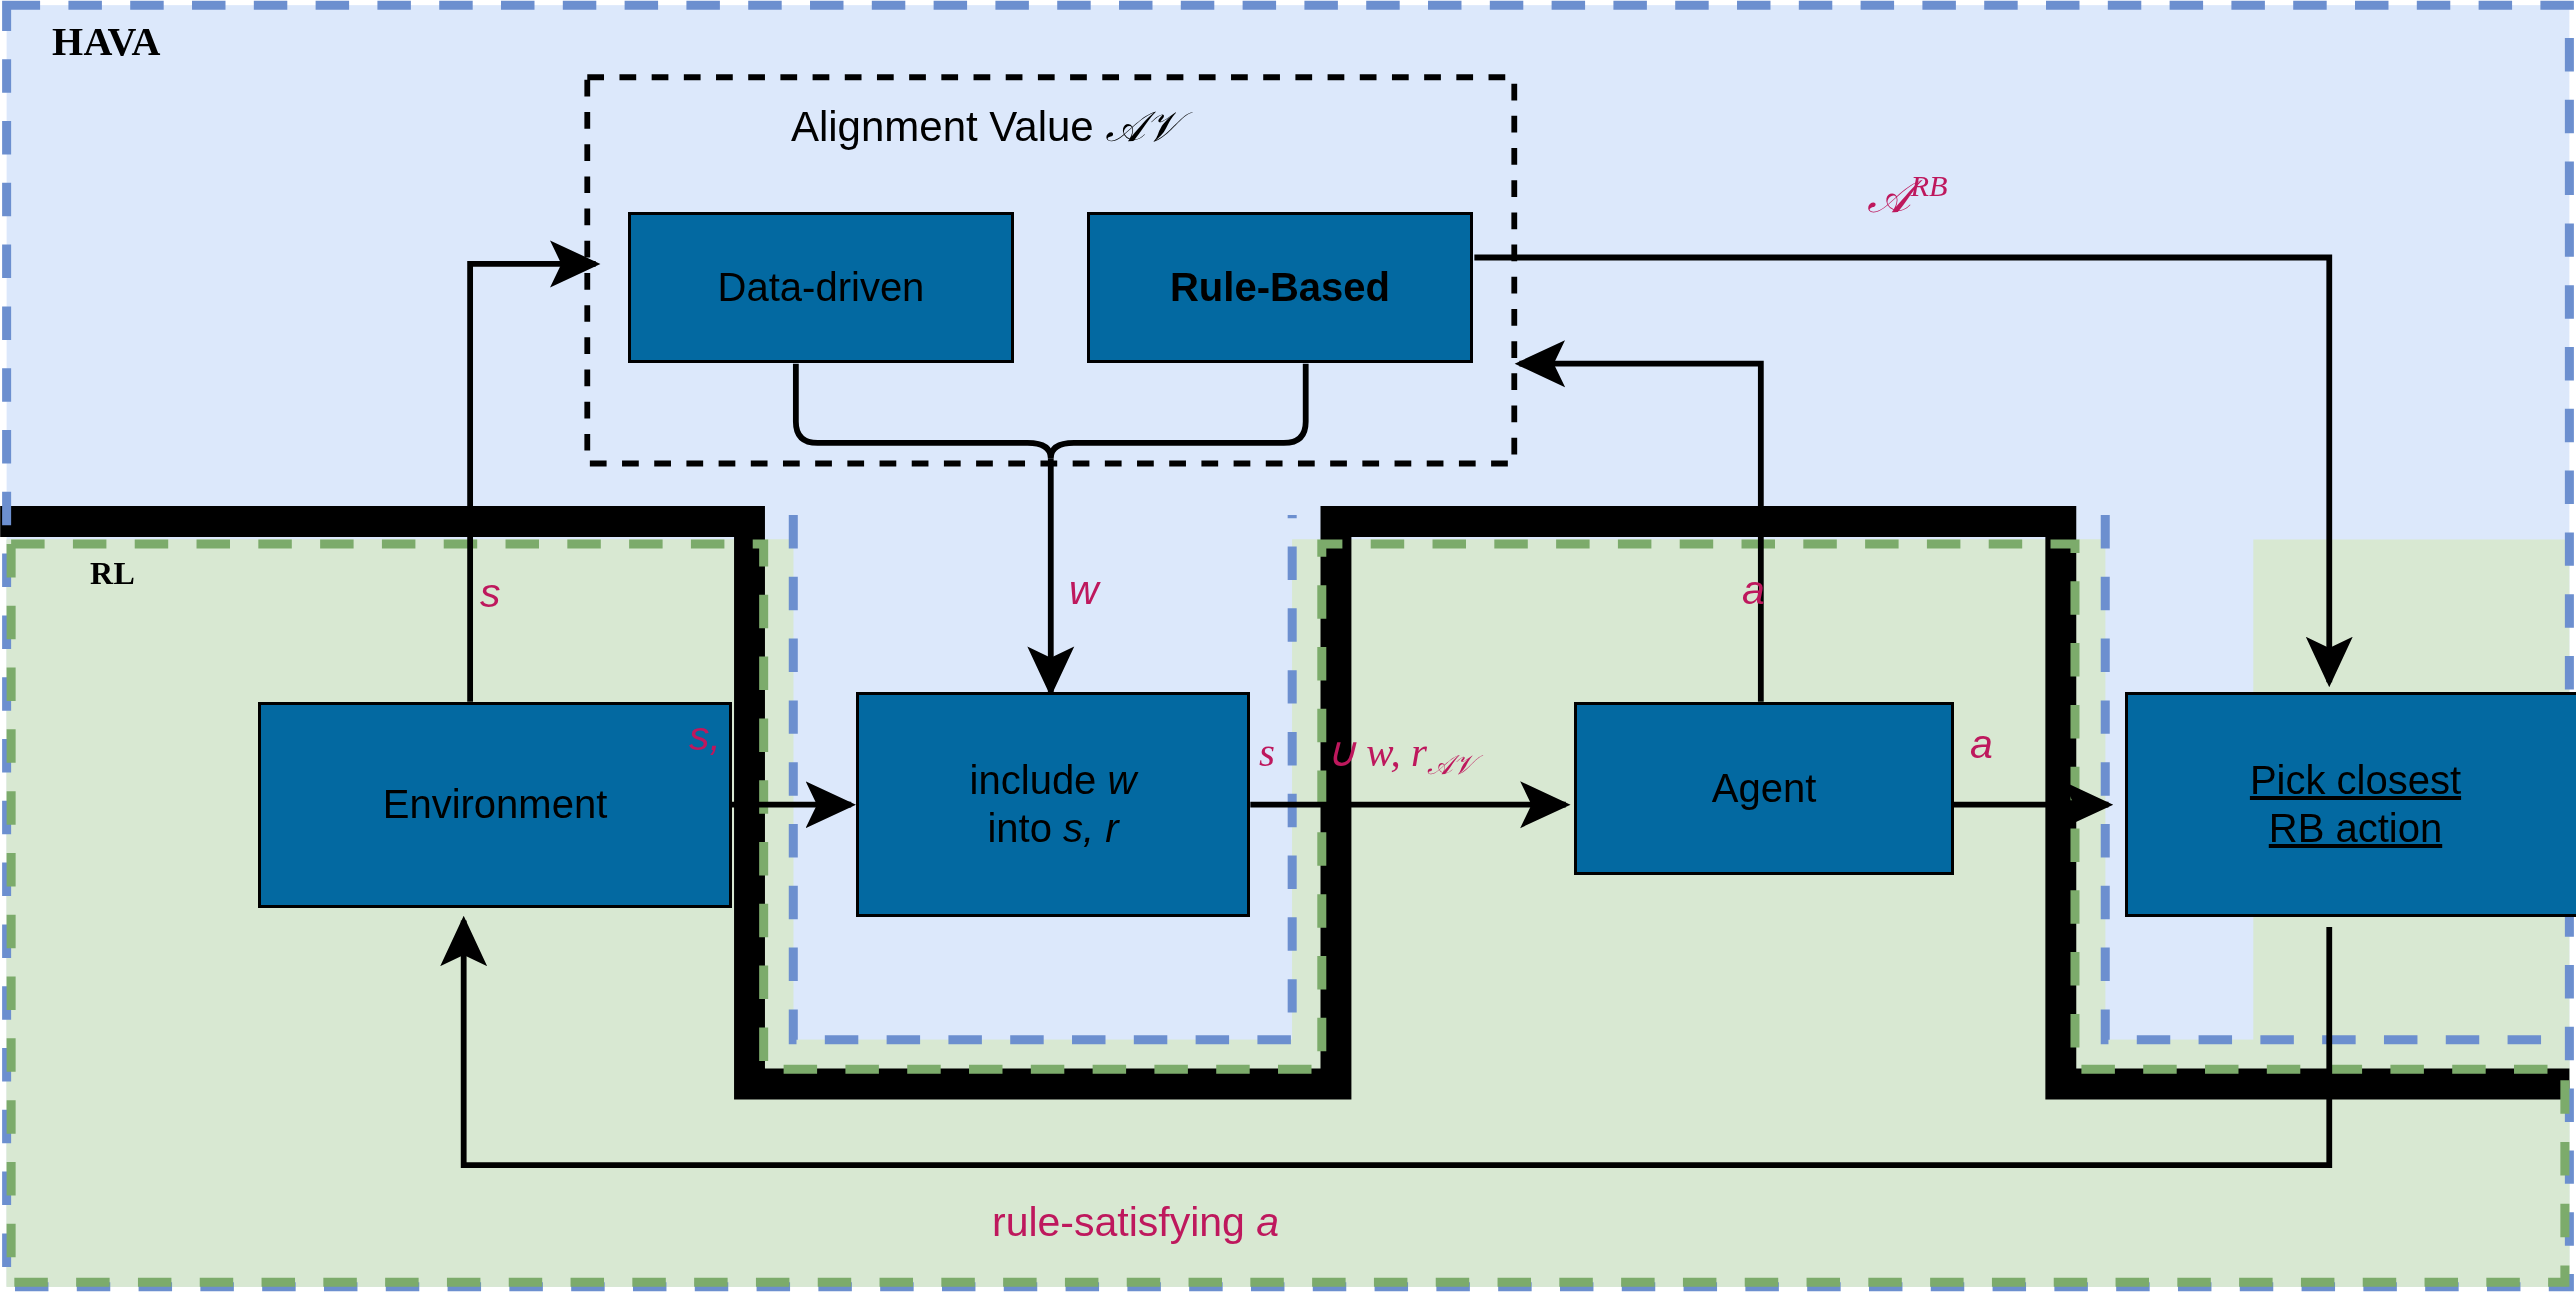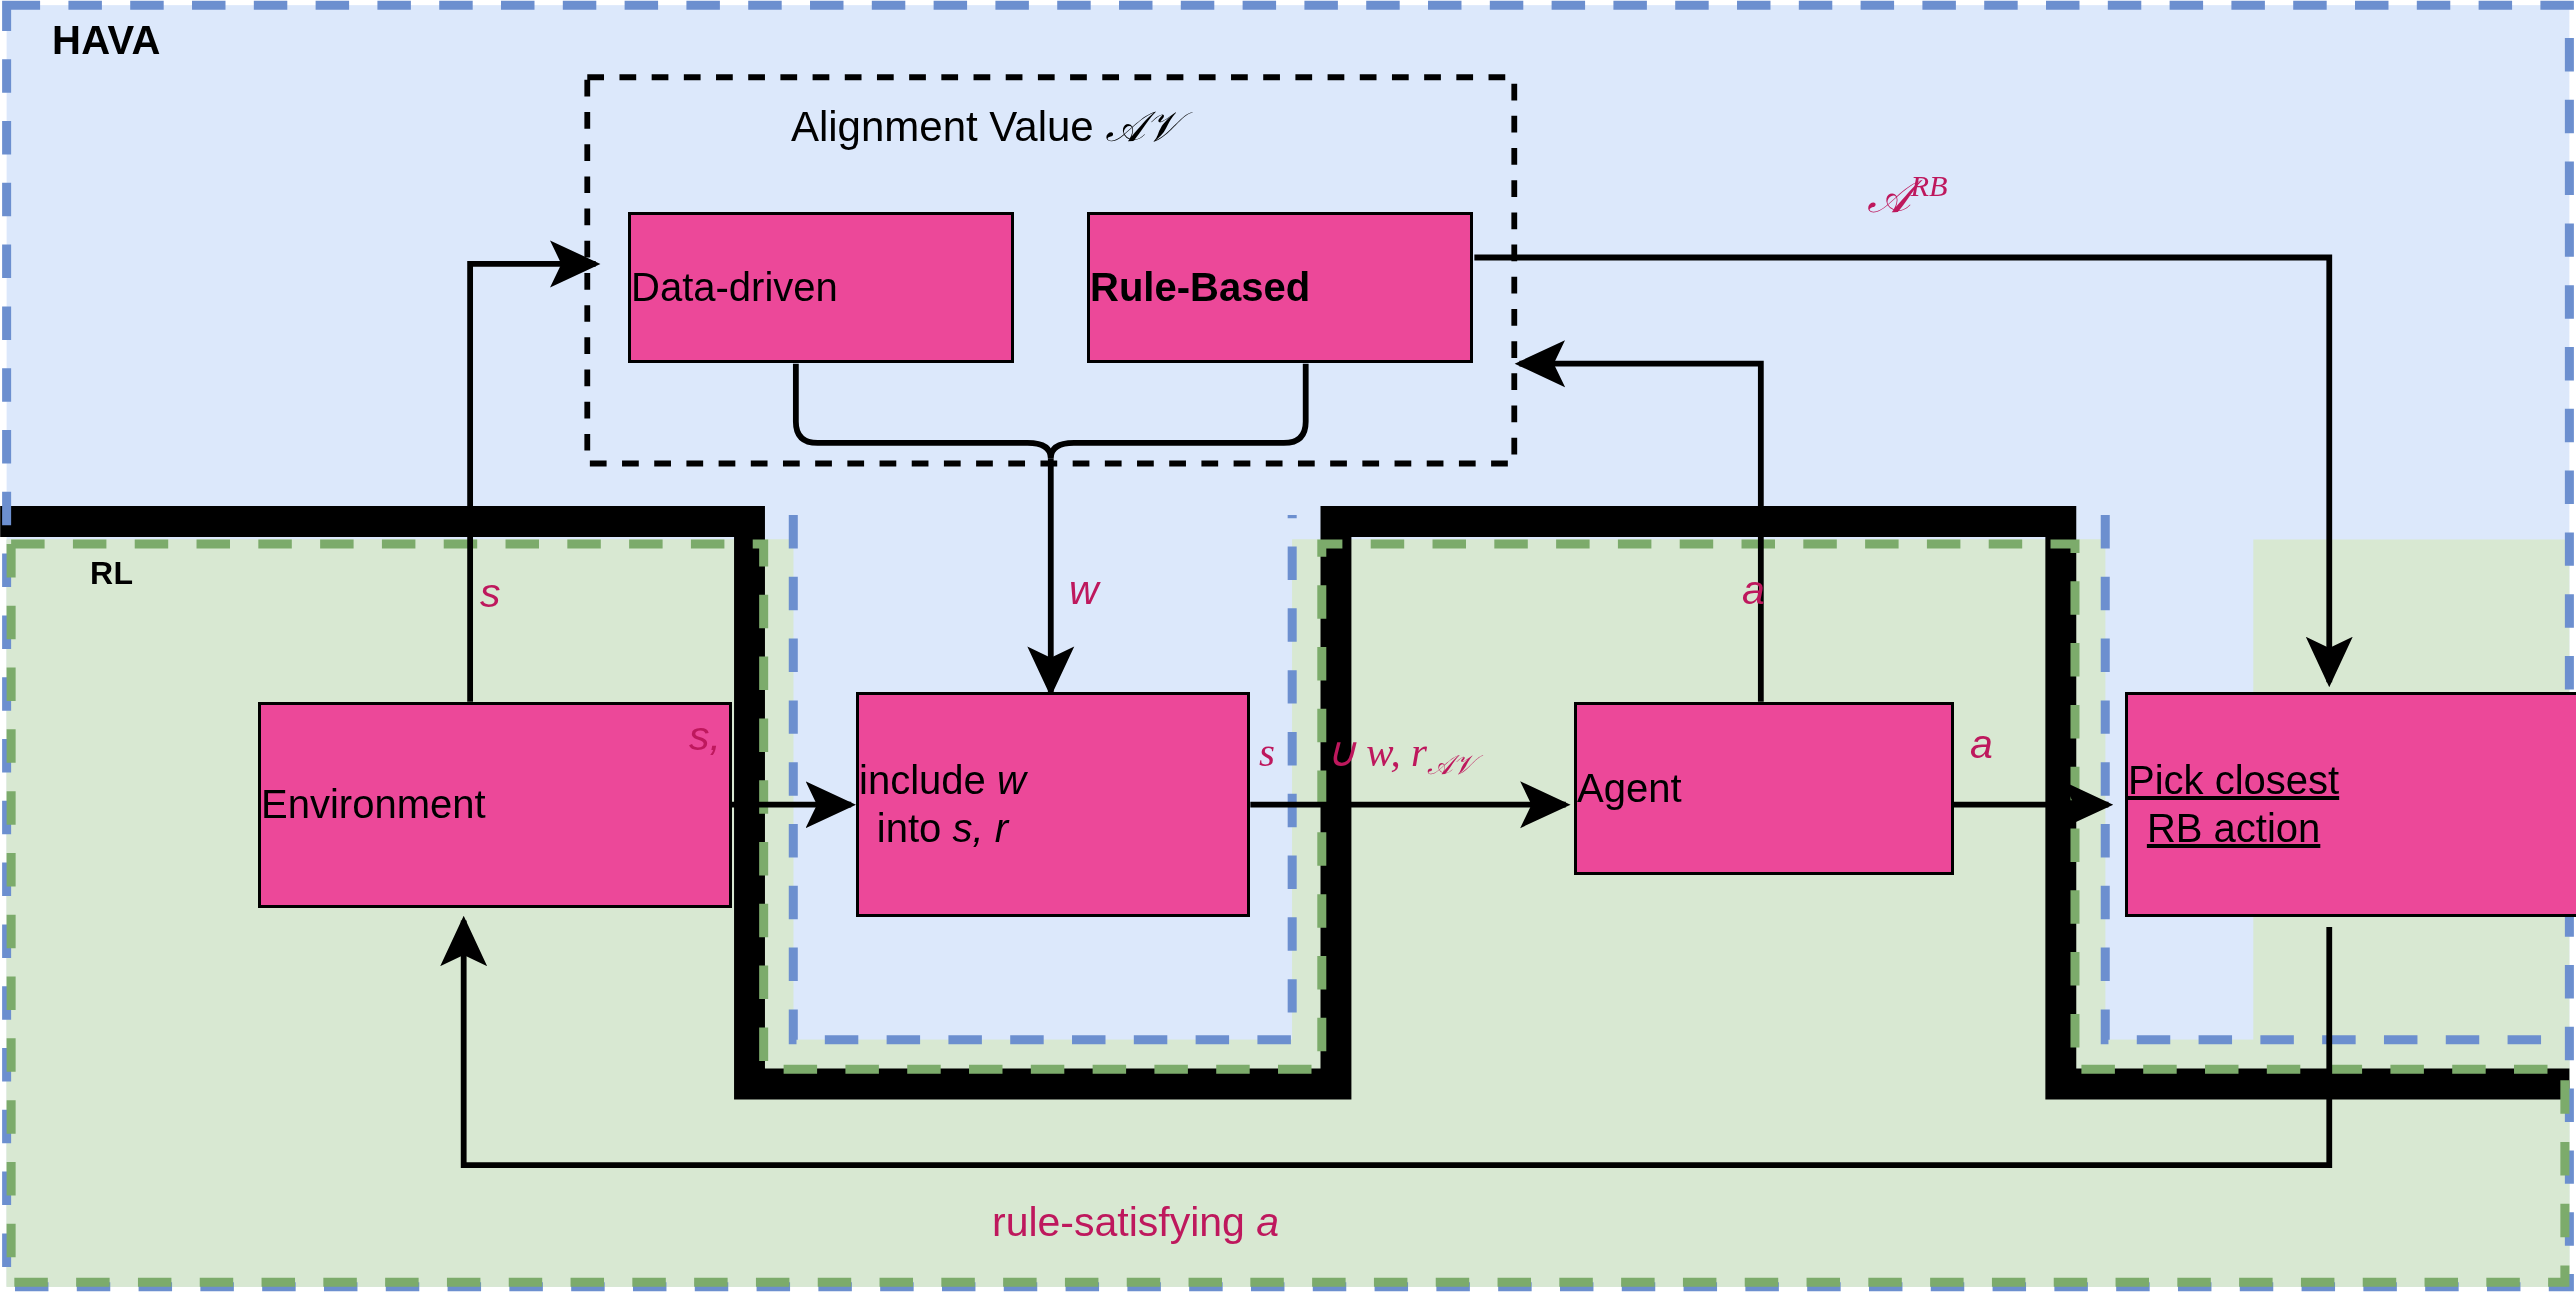--- a/index.html
+++ b/index.html
@@ -2,29 +2,29 @@
 <html style="font-size:10.3px"><head>
 <meta charset="utf-8">
 <style>
   html,body{margin:0;padding:0;background:#fff;}
   body{font-family:"Liberation Sans",sans-serif;}
   #stage{position:relative;width:2576px;height:1292px;overflow:hidden;background:#fff;}
   #svgroot{position:absolute;left:0;top:0;width:2576px;height:1292px;}
 
   .region-label{
     position:absolute;font-weight:bold;color:#000;
-    font-family:Liberation Sans, sans-serif;
+    font-family:Liberation Serif, serif;
     white-space:nowrap;letter-spacing:0.3px;text-align:right;
   }
   #hava-label{left:52px;top:18px;font-size:40px;}
   #rl-label{left:90px;top:555px;font-size:32px;}
 
   .node{
-    position:absolute;background:#ec4899;border:3.9px solid #000;
-    display:flex;align-items:center;
+    position:absolute;background:#0369a1;border:3.9px solid #000;
+    display:flex;align-items:center;justify-content:center;
     text-align:center;color:#000;line-height:1.18;
     font-family:"Liberation Sans",sans-serif;font-size:40px;
     box-sizing:border-box;
   }
   .node .ital{font-style:italic;}
 
   .edge-label{
     position:absolute;color:#be185d;white-space:nowrap;
     font-family:"Liberation Serif",serif;font-style:italic;font-size:41px;
   }

